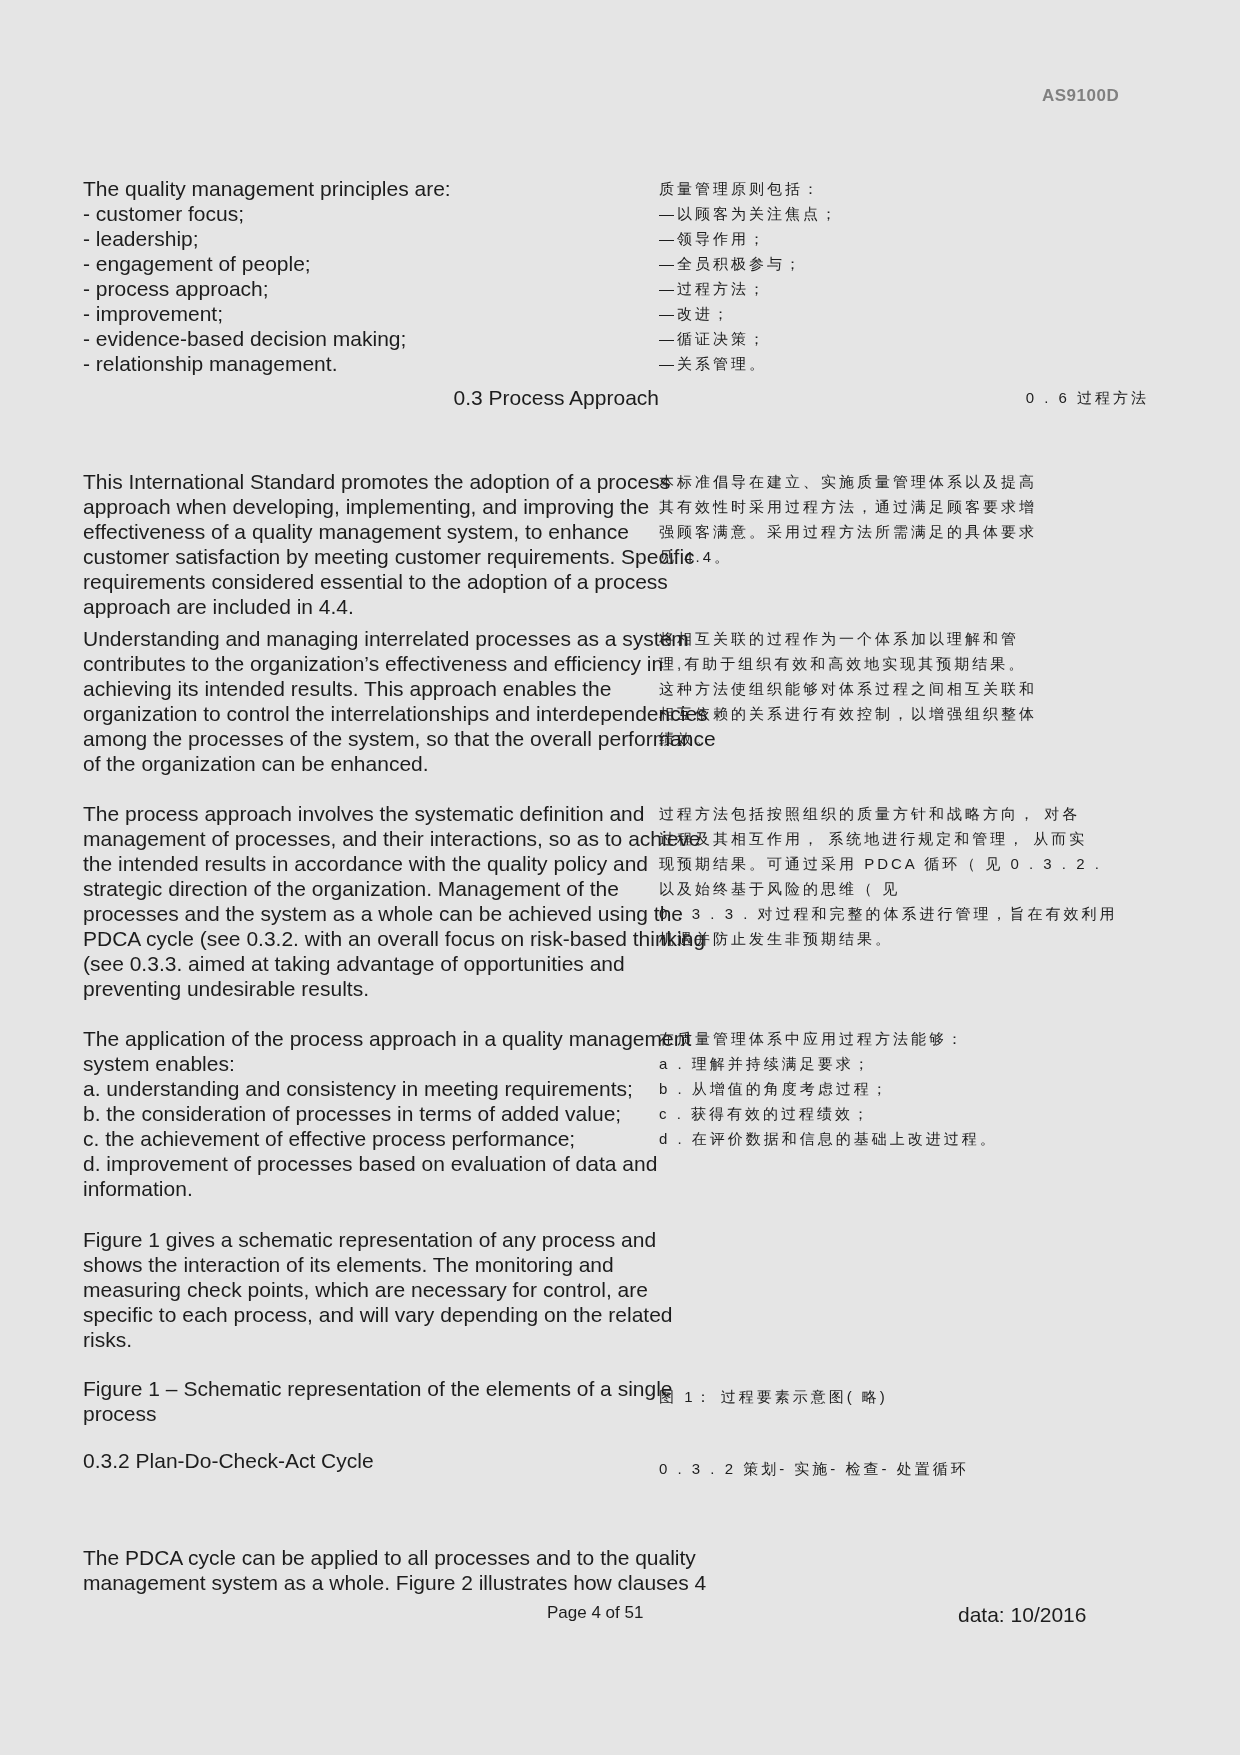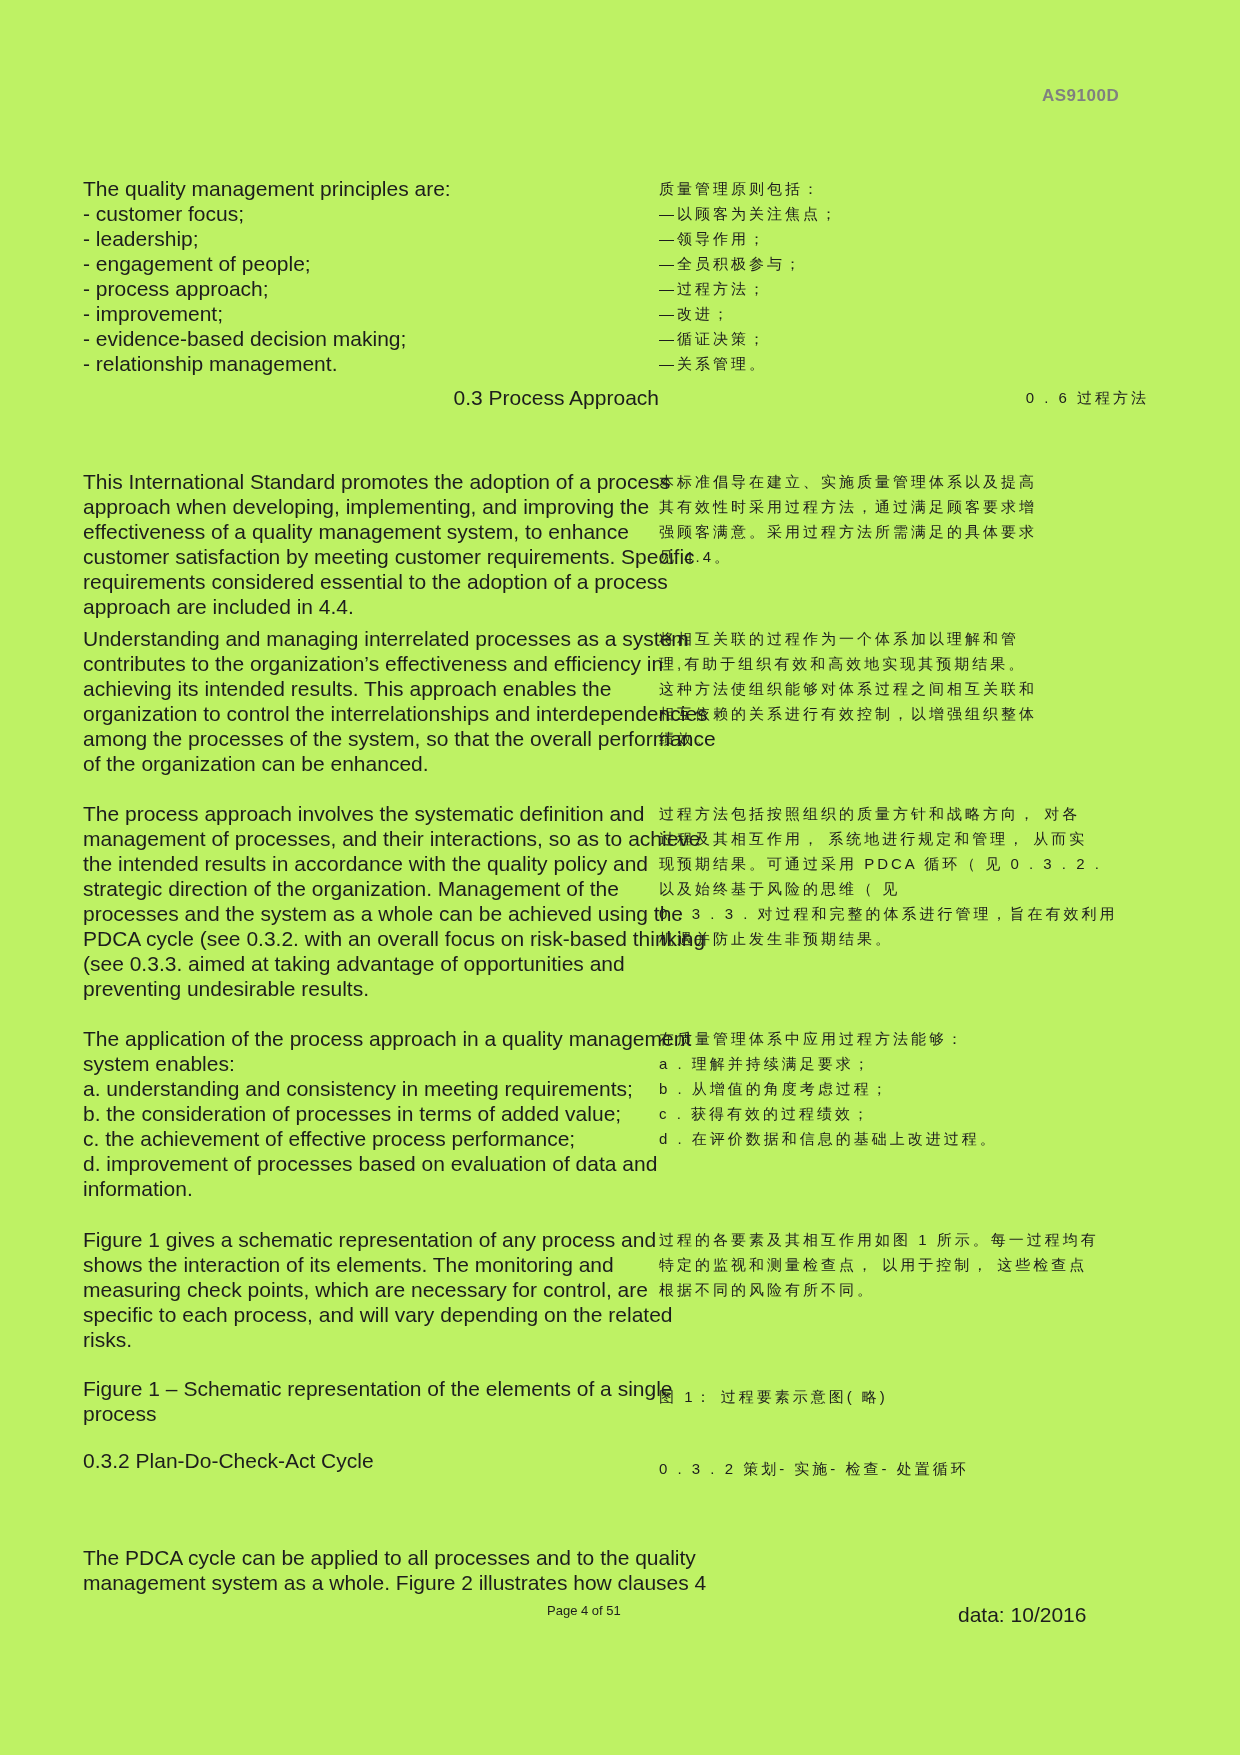--- a/index.html
+++ b/index.html
@@ -4,21 +4,21 @@
 <style>
   html, body {
     margin: 0;
     padding: 0;
     background: #ffffff;
   }
   .page {
     position: relative;
     width: 1240px;
     height: 1755px;
-    background: #bef264;
+    background: #e5e5e5;
     font-family: "Liberation Sans", sans-serif;
     color: #1d1d1d;
     overflow: hidden;
   }
   .doc-code {
     position: absolute;
     left: 1042px;
     top: 86px;
     font-size: 17px;
     font-weight: bold;
@@ -54,21 +54,21 @@
   .r5 { top: 1026px; }
   .r6 { top: 1227px; }
   .r7 { top: 1376px; }
   .r8 { top: 1448px; }
   .r9 { top: 1501px; margin-top: 44px; }
   .r7 .cell-zh, .r8 .cell-zh, .r9 .cell-zh { padding-top: 8px; }
   .footer-page {
     position: absolute;
     left: 547px;
     top: 1603px;
-    font-size: 13px;
+    font-size: 17px;
     color: #1d1d1d;
   }
   .footer-date {
     position: absolute;
     left: 958px;
     top: 1603px;
     font-size: 21px;
     color: #1d1d1d;
   }
 </style>
@@ -161,23 +161,20 @@
 c . 获得有效的过程绩效；
 d . 在评价数据和信息的基础上改进过程。</div>
   </div>
 
   <div class="row r6">
     <div class="cell-en">Figure 1 gives a schematic representation of any process and
 shows the interaction of its elements. The monitoring and
 measuring check points, which are necessary for control, are
 specific to each process, and will vary depending on the related
 risks.</div>
-    <div class="cell-zh">过程的各要素及其相互作用如图 1 所示。每一过程均有
-特定的监视和测量检查点， 以用于控制， 这些检查点
-根据不同的风险有所不同。</div>
   </div>
 
   <div class="row r7">
     <div class="cell-en">Figure 1 – Schematic representation of the elements of a single
 process</div>
     <div class="cell-zh">图 1： 过程要素示意图( 略)</div>
   </div>
 
   <div class="row r8">
     <div class="cell-en">0.3.2 Plan-Do-Check-Act Cycle</div>

